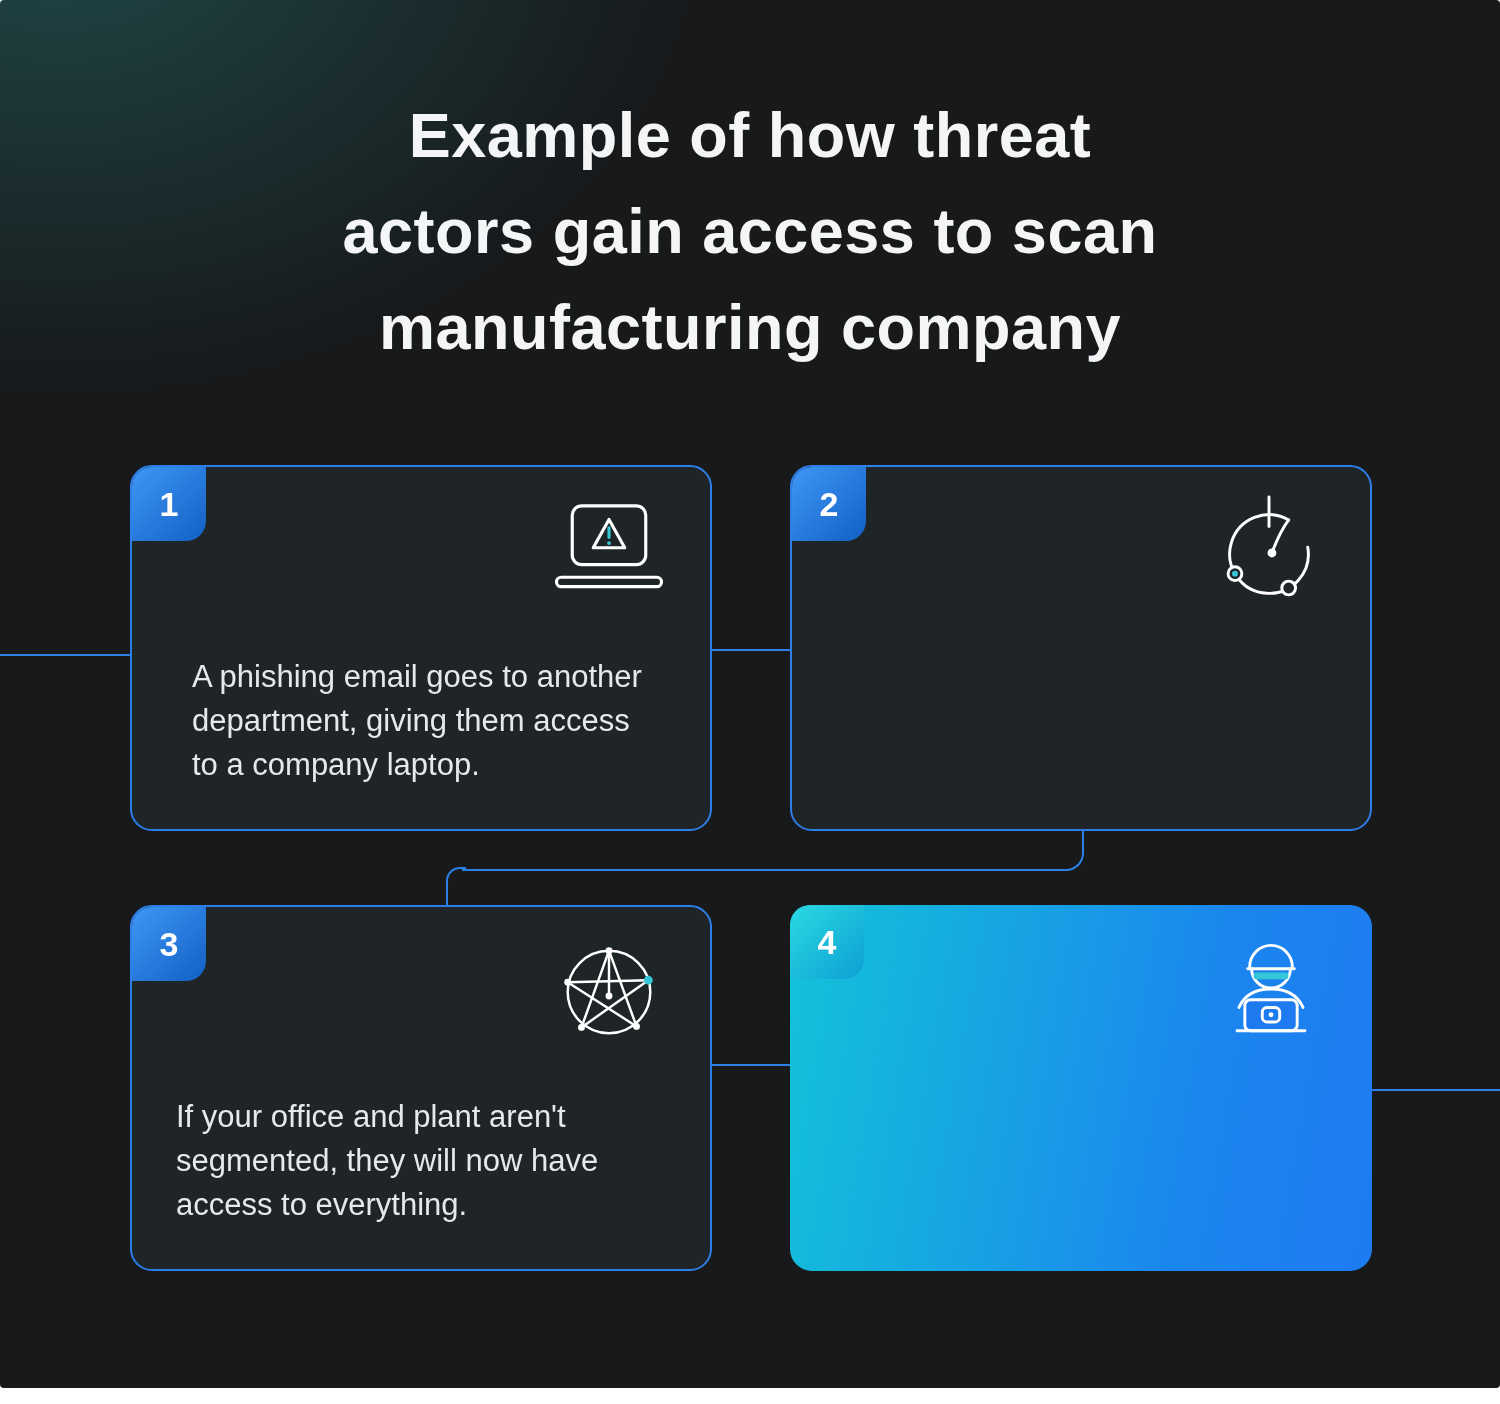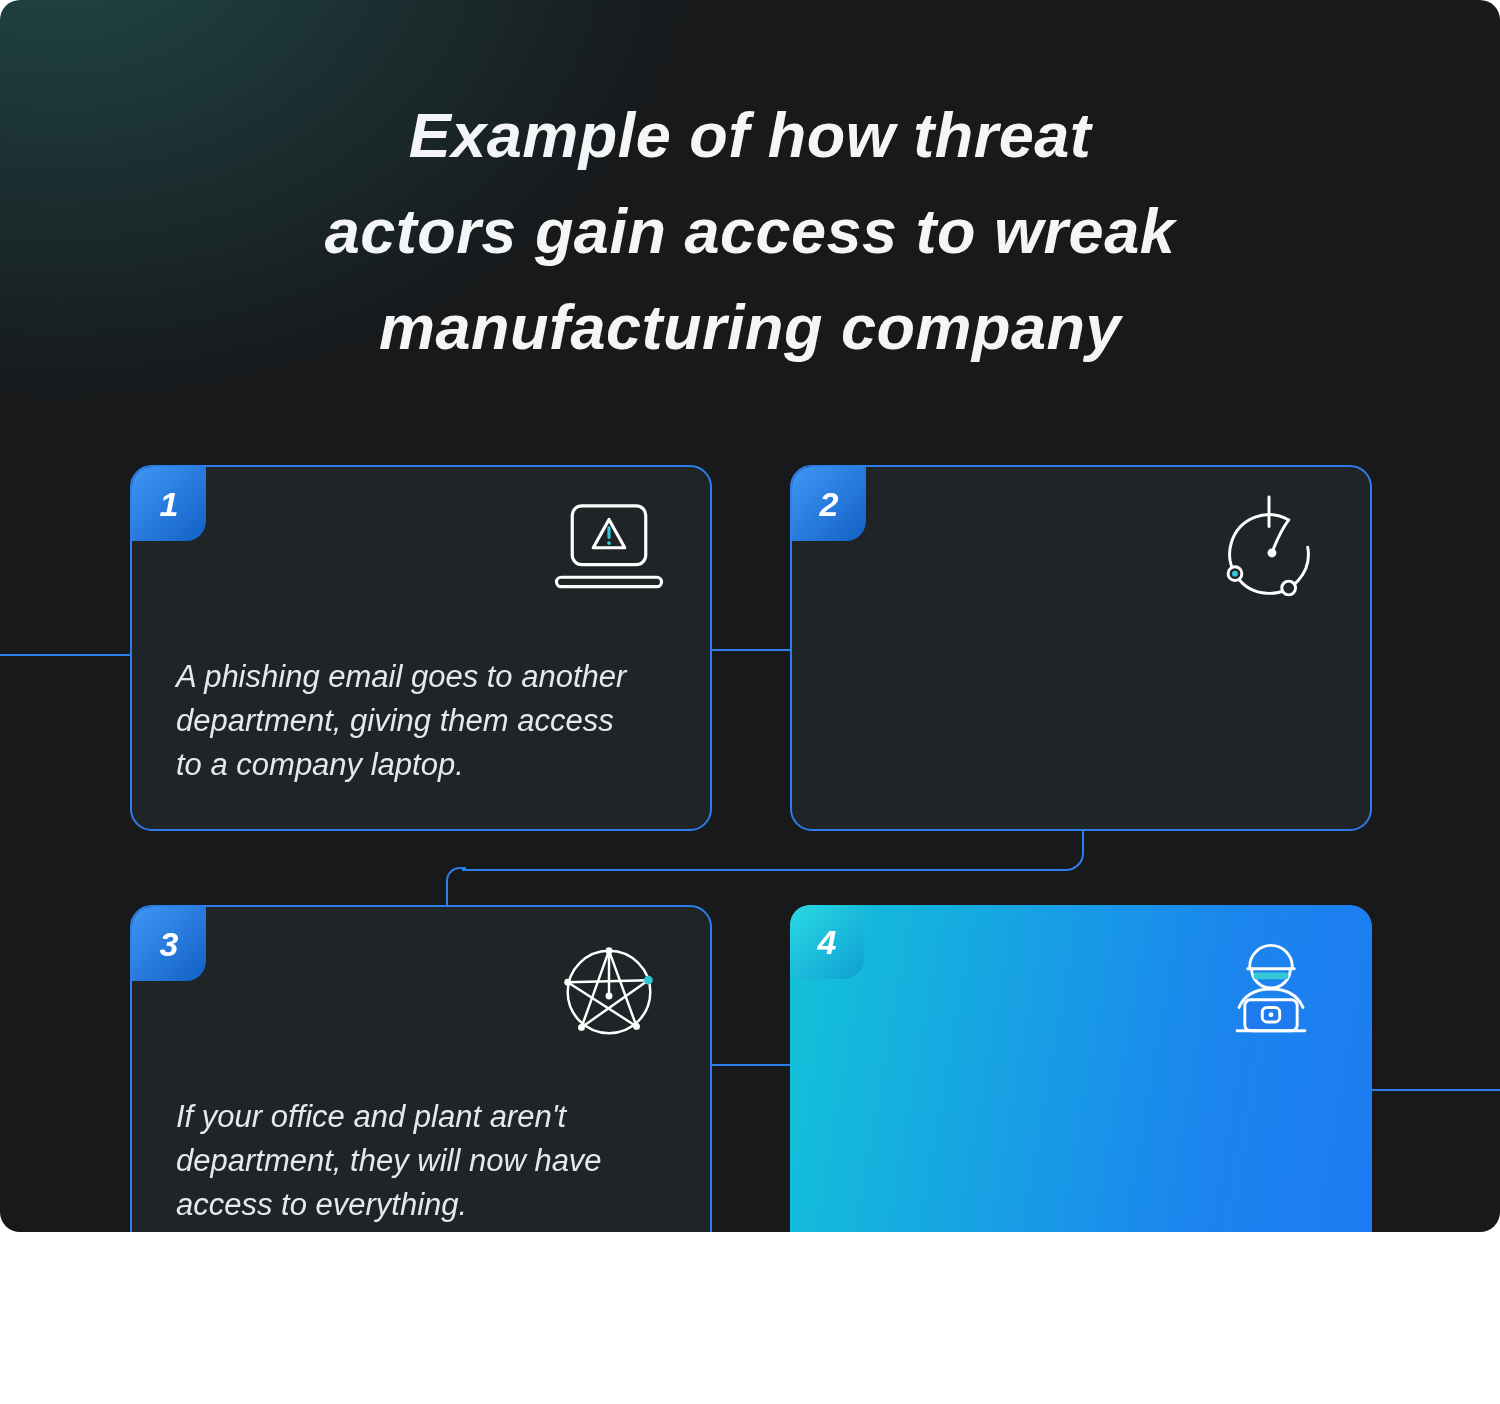--- a/index.html
+++ b/index.html
@@ -1,21 +1,20 @@
 <!DOCTYPE html>
 <html><head>
 <meta charset="utf-8">
 <style>
   html,body{margin:0;padding:0;background:#ffffff;font-family:"Liberation Sans",sans-serif;}
   .canvas{
-    position:relative;width:1500px;height:1232px;overflow:hidden;border-radius:20px;
+    position:relative;width:1500px;height:1388px;overflow:hidden;border-radius:4px;
     background:
       radial-gradient(1100px 820px at 4% -6%, rgba(33,76,76,0.9) 0%, rgba(23,26,27,0) 58%),
       #17191b;
-    font-style: italic;
   }
   .title{
     position:absolute;top:88px;left:0;right:0;margin:0;
     text-align:center;color:#f3f5f6;font-weight:700;
     font-size:63px;line-height:1.52;letter-spacing:.5px;
   }
   .conn{position:absolute;background:#2e7ee9;}
   .conn-h{height:2px;}
   .elbow1{
     position:absolute;left:462px;top:831px;width:620px;height:38px;
@@ -43,33 +42,33 @@
     border-radius:20px 0 20px 0;
     background:linear-gradient(135deg,#3f97f5 0%,#1260c4 100%);
   }
   .card4 .badge{background:linear-gradient(135deg,#2ad9e2 0%,#0e9fd4 100%);}
   .icon{position:absolute;top:26px;right:38px;width:126px;height:118px;}
   .icon svg{width:100%;height:100%;}
   .card-text{
     position:absolute;left:44px;bottom:42px;margin:0;
     color:#e5e9eb;font-size:31px;line-height:1.42;font-weight:400;
   }
-  .card1 .card-text{max-width:455px;}
+  .card1 .card-text{max-width:455px;margin-left:16px;}
   .card2 .card-text{max-width:470px;}
   .card3 .card-text{max-width:505px;}
   .card4 .card-text{max-width:380px;color:#12303f;}
 </style>
 </head>
 <body>
 
 <div class="canvas">
 
   <h1 class="title">
     <span>Example of how threat</span><br>
-    <span>actors gain access to wreak</span><br>
+    <span>actors gain access to scan</span><br>
     <span>manufacturing company</span>
   </h1>
 
   <div class="conn conn-h" style="left:0;top:654px;width:130px;"></div>
   <div class="conn conn-h" style="left:710px;top:649px;width:82px;"></div>
   <div class="elbow1"></div>
   <div class="elbow2"></div>
   <div class="conn conn-h" style="left:710px;top:1064px;width:82px;"></div>
   <div class="conn conn-h" style="left:1370px;top:1089px;width:130px;"></div>
 
@@ -114,21 +113,21 @@
         <line x1="88" y1="95" x2="18" y2="50"></line>
         <line x1="60" y1="18" x2="60" y2="64"></line>
         <circle cx="60" cy="18" r="3.5" fill="#ffffff" stroke="none"></circle>
         <circle cx="18" cy="50" r="3.5" fill="#ffffff" stroke="none"></circle>
         <circle cx="32" cy="96" r="3.5" fill="#ffffff" stroke="none"></circle>
         <circle cx="88" cy="95" r="3.5" fill="#ffffff" stroke="none"></circle>
         <circle cx="60" cy="64" r="3.5" fill="#ffffff" stroke="none"></circle>
         <circle cx="100" cy="48" r="4.5" fill="#35c7d8" stroke="none"></circle>
       </svg>
     </div>
-    <p class="card-text">If your office and plant aren't department, they will now have access to everything.</p>
+    <p class="card-text">If your office and plant aren't segmented, they will now have access to everything.</p>
   </div>
 
   <div class="card card4">
     <div class="badge">4</div>
     <div class="icon">
       <svg viewBox="0 0 130 120" fill="none" stroke="#ffffff" stroke-width="3" stroke-linecap="round" stroke-linejoin="round">
         <path d="M43 36 A22 22 0 0 1 87 36"></path>
         <line x1="41" y1="38" x2="89" y2="38"></line>
         <path d="M45 38 A20 20 0 0 0 85 38"></path>
         <rect x="47" y="42" width="36" height="7" rx="3.5" fill="#35c7d8" stroke="none"></rect>

